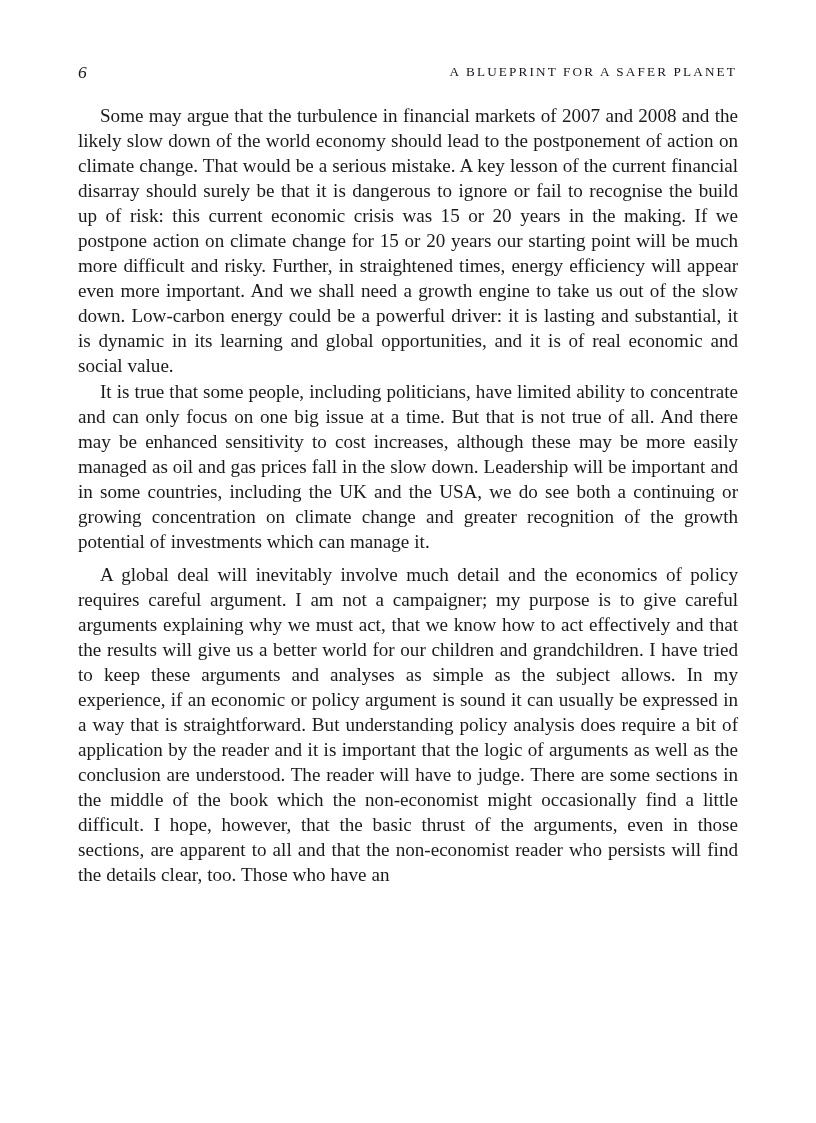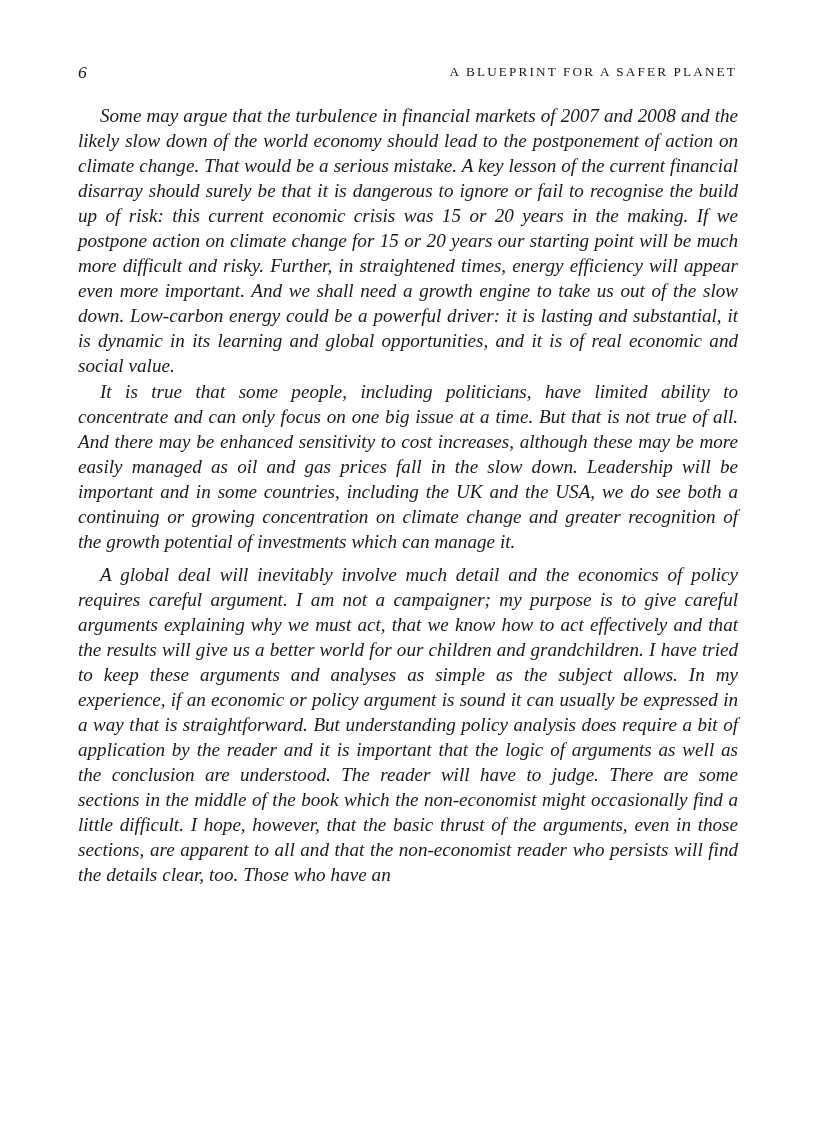--- a/index.html
+++ b/index.html
@@ -67,21 +67,20 @@
   .para {
     margin: 0;
     text-align: justify;
     text-justify: inter-word;
     font-size: 19.1px;
     line-height: 25.05px;
     text-indent: 22px;
     hyphens: manual;
     -webkit-hyphens: manual;
     word-spacing: 0.2px;
-    font-style: italic;
   }
 
   .para:last-child {
     text-align: justify;
     margin-top: 8px;
   }
 </style>
 </head>
 <body>
 

